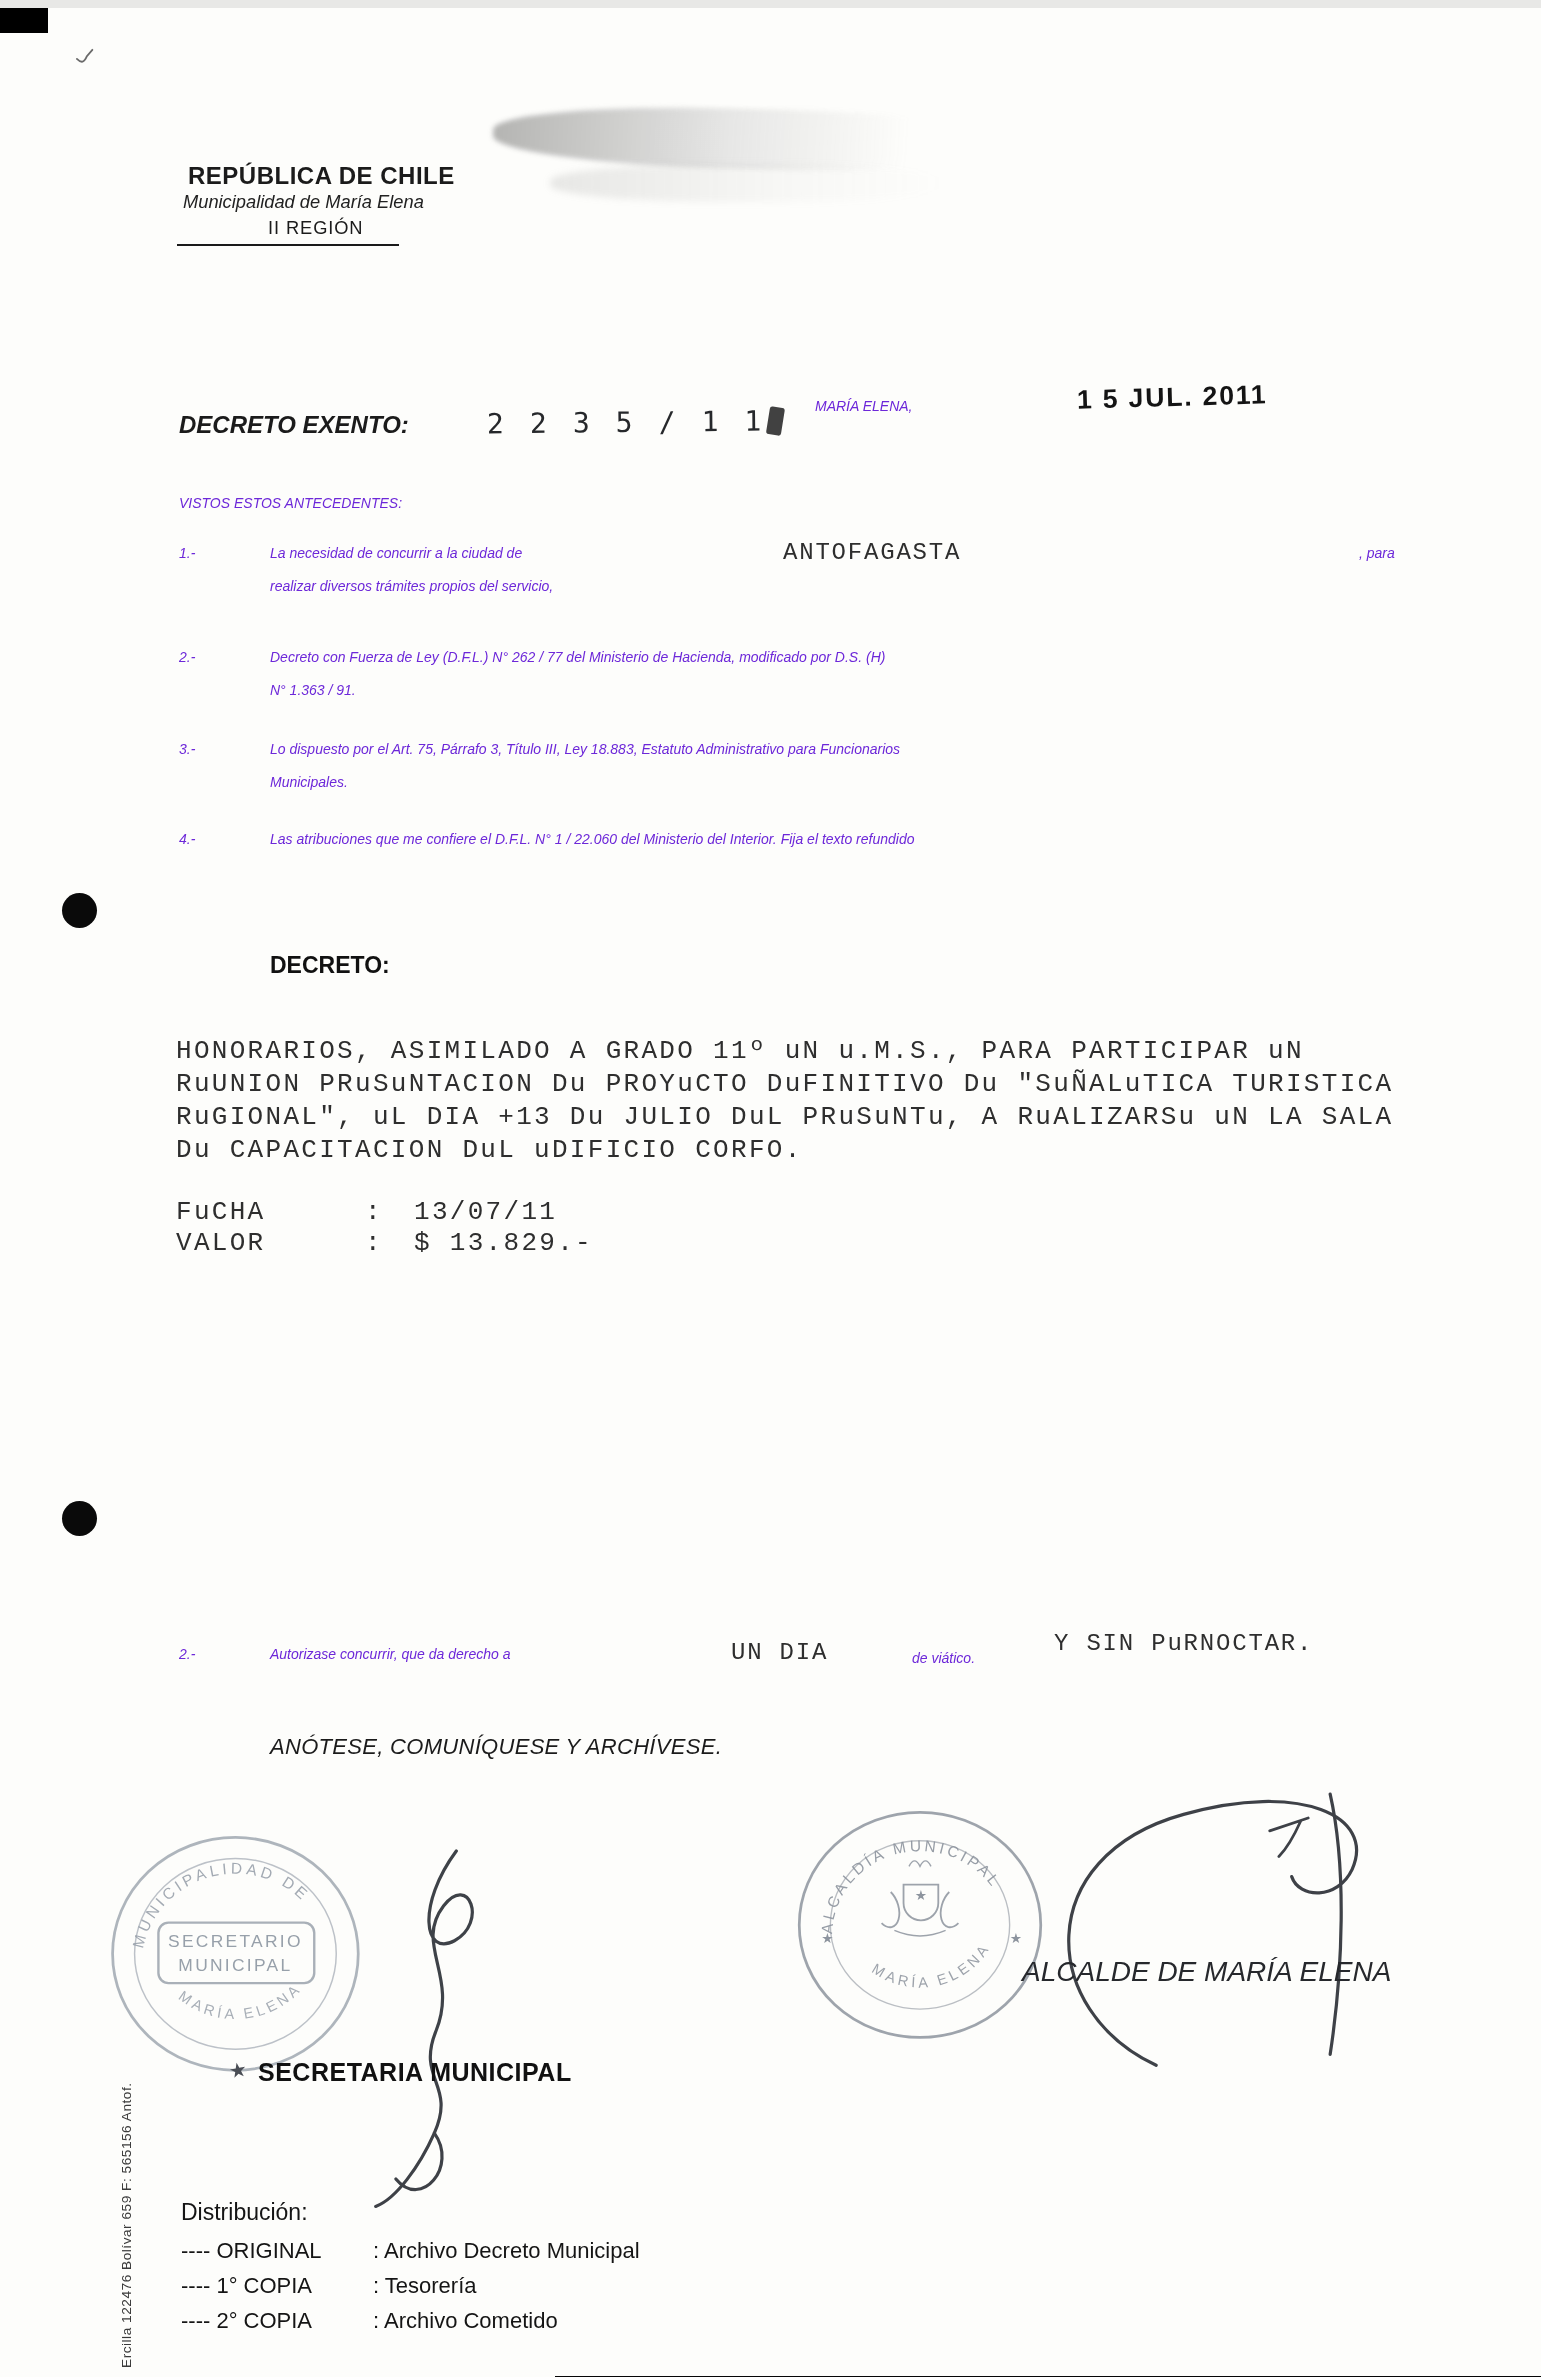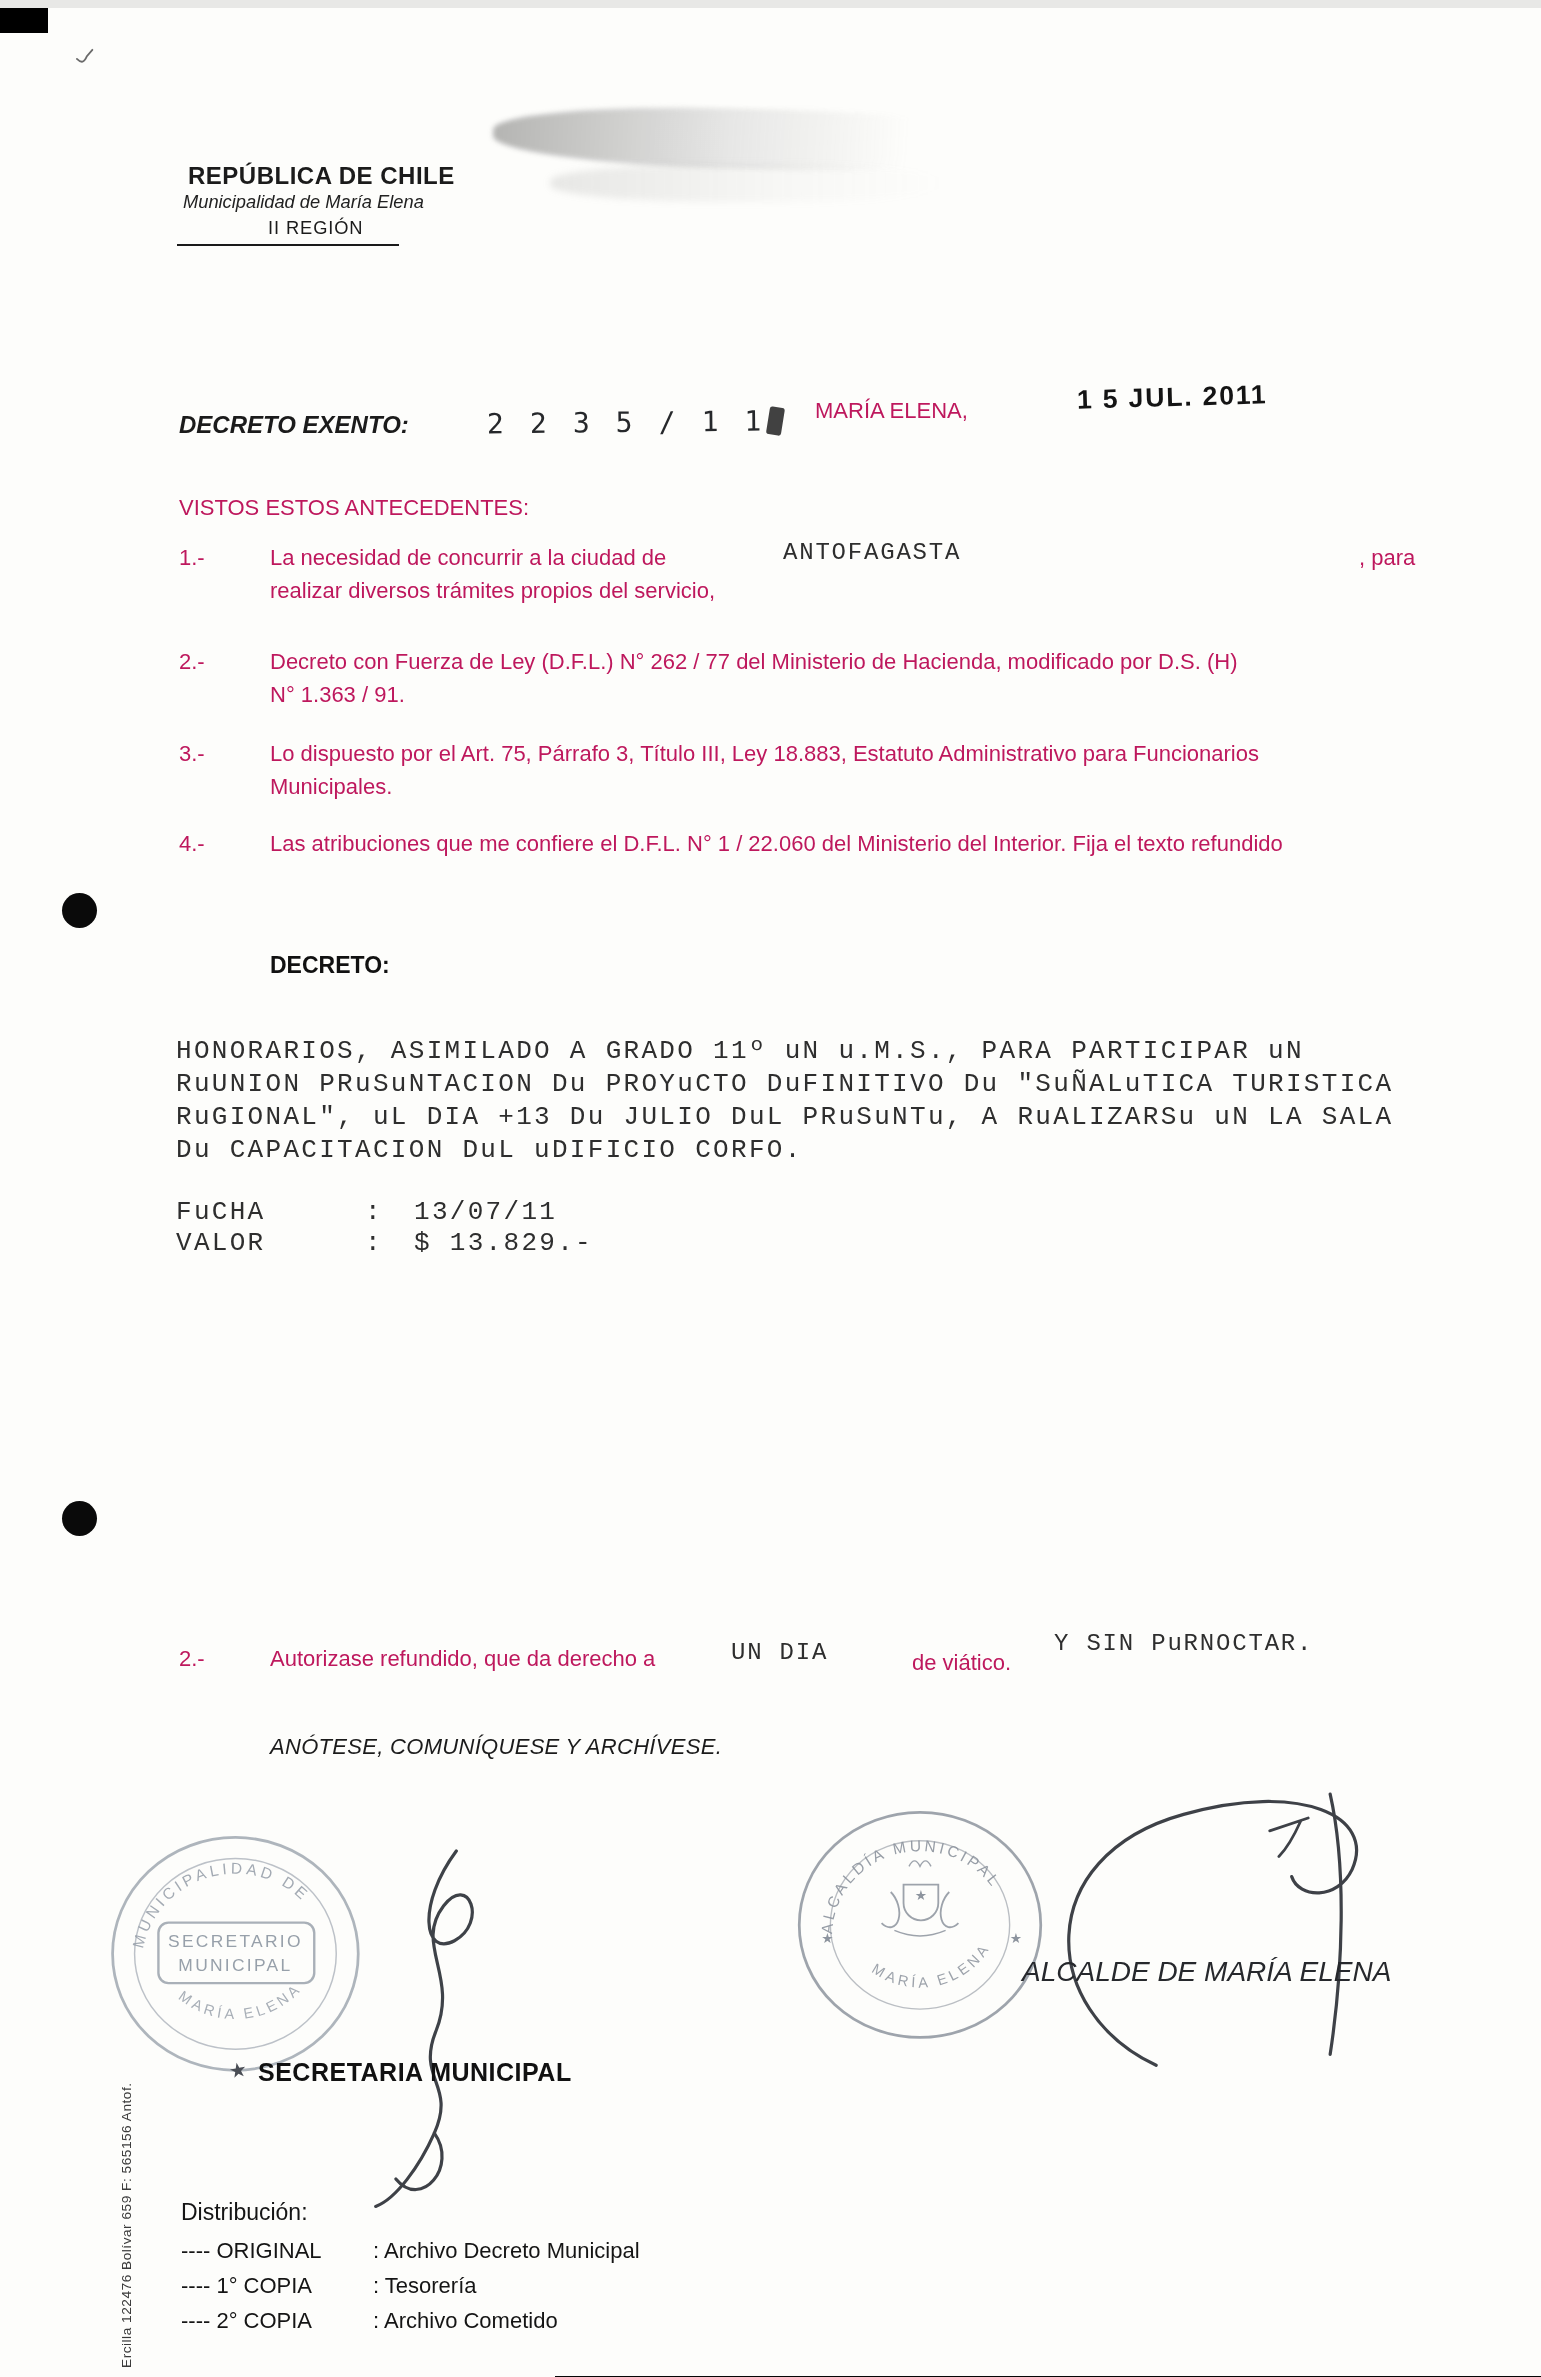--- a/index.html
+++ b/index.html
@@ -2,21 +2,21 @@
 <html style="font-size:14.7px"><head>
 <meta charset="utf-8">
 <style>
   html,body{margin:0;padding:0;background:#e8e8e6;}
   .page{
     position:relative; width:1541px; height:2377px; margin:8px auto;
     background:#fdfdfb; overflow:hidden;
     font-family:"Liberation Sans", sans-serif; color:#1b1b1b;
   }
   .abs{position:absolute; white-space:nowrap;}
-  .body-txt{font-size:22px; color:#be185d;}
+  .body-txt{font-size:14px; font-style:italic; color:#6d28d9;}
   .tw{
     font-family:"Liberation Mono","DejaVu Sans Mono",monospace;
     font-size:26px; letter-spacing:2.3px; color:#2e2e2e; white-space:pre;
   }
   .tw-sm{font-size:24px; letter-spacing:1.8px;}
   .h-republic{font-size:24px; font-weight:bold; letter-spacing:0.5px;}
   .h-muni{font-size:18.3px; font-style:italic; color:#222;}
   .h-region{font-size:18.3px; letter-spacing:0.9px;}
   .rule{background:#1a1a1a; height:2.3px;}
   .decree-label{font-size:24px; font-weight:bold; font-style:italic;}
@@ -109,21 +109,21 @@
   <div class="abs tw" style="left:176px; top:1127px;">Du CAPACITACION DuL uDIFICIO CORFO.</div>
 
   <div class="abs tw" style="left:176px; top:1189px;">FuCHA</div>
   <div class="abs tw" style="left:365px; top:1189px;">:</div>
   <div class="abs tw" style="left:414px; top:1189px;">13/07/11</div>
   <div class="abs tw" style="left:176px; top:1220px;">VALOR</div>
   <div class="abs tw" style="left:365px; top:1220px;">:</div>
   <div class="abs tw" style="left:414px; top:1220px;">$ 13.829.-</div>
 
   <div class="abs body-txt" style="left:179px; top:1638px;">2.-</div>
-  <div class="abs body-txt" style="left:270px; top:1638px;">Autorizase refundido, que da derecho a</div>
+  <div class="abs body-txt" style="left:270px; top:1638px;">Autorizase concurrir, que da derecho a</div>
   <div class="abs tw tw-sm" style="left:731px; top:1631px;">UN DIA</div>
   <div class="abs body-txt" style="left:912px; top:1642px;">de viático.</div>
   <div class="abs tw tw-sm" style="left:1054px; top:1622px;">Y SIN PuRNOCTAR.</div>
 
   <div class="abs closing" style="left:270px; top:1726px;">ANÓTESE, COMUNÍQUESE Y ARCHÍVESE.</div>
 
   <svg class="abs" style="left:96px; top:1812px;" width="277" height="275" viewBox="0 0 302 300">
     <g fill="none" stroke="#9aa2ac">
       <ellipse cx="152" cy="146" rx="134" ry="127" stroke-width="3" opacity="0.8"></ellipse>
       <ellipse cx="152" cy="146" rx="110" ry="104" stroke-width="1.6" opacity="0.65"></ellipse>

